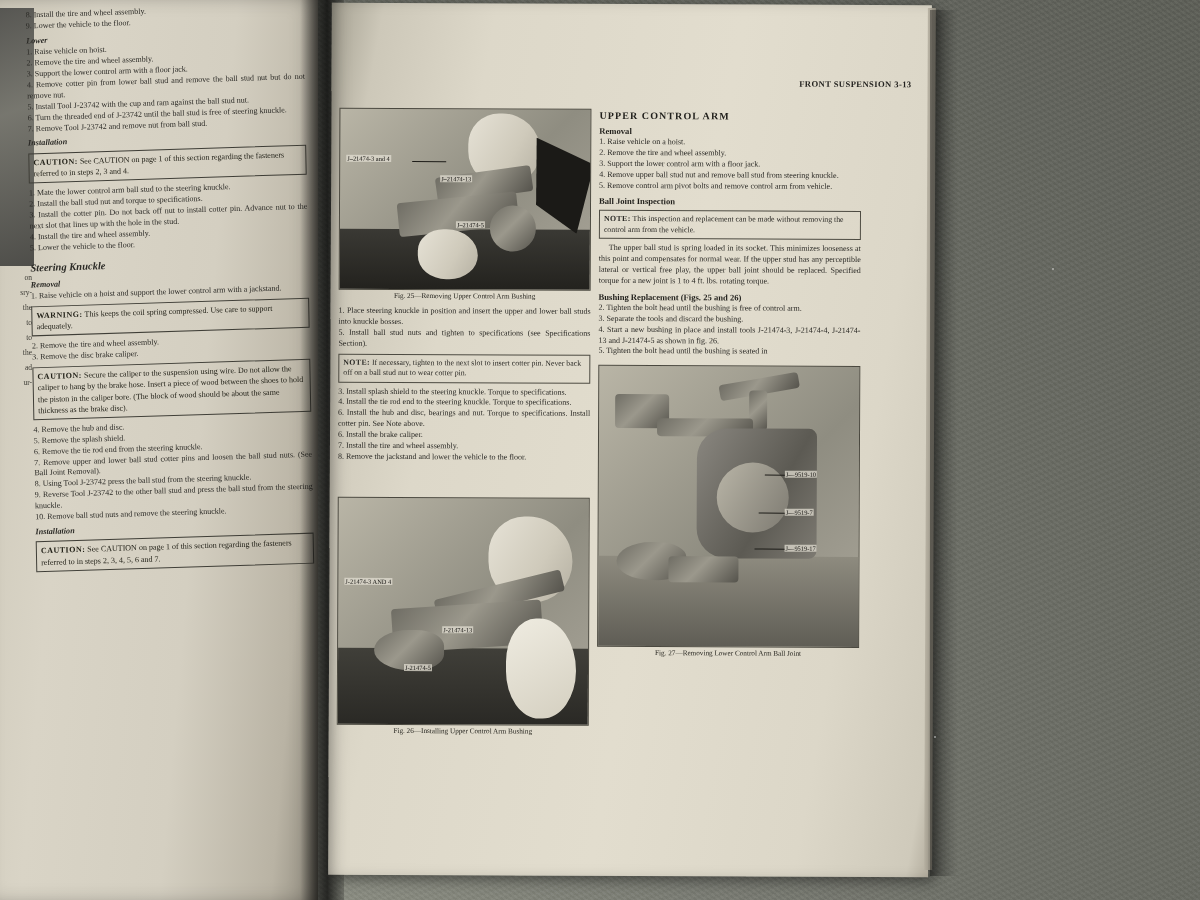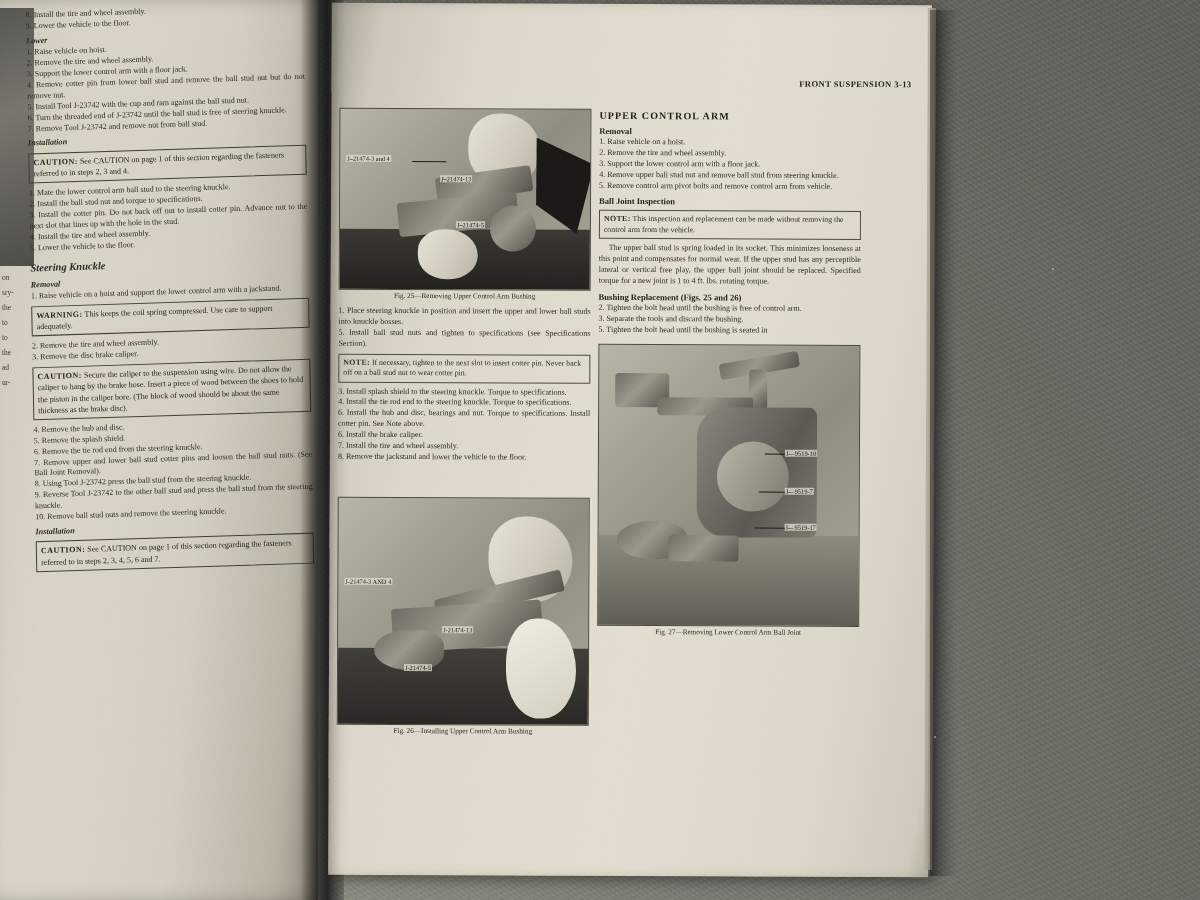--- a/index.html
+++ b/index.html
@@ -36,21 +36,21 @@
     background:linear-gradient(160deg,#4a4a47,#6d6d66 40%,#3f3f3c 100%);
     opacity:.9;
   }
   .page-left .content {
     position:absolute; left:34px; top:6px; right:6px; bottom:4px;
     font-size:8.2px; line-height:1.42; color:#2b2a26;
     transform:rotate(-1.1deg) skewY(-0.7deg);
   }
   .page-left .marginnums {
     position:absolute; left:2px; top:270px; width:30px;
-    font-size:7.5px; line-height:2.0; color:#3a3933; text-align:left;
+    font-size:7.5px; line-height:2.0; color:#3a3933; text-align:right;
   }
 
   
   .gutter {
     position:absolute; left:300px; top:0; width:44px; height:900px;
     background:linear-gradient(90deg, rgba(0,0,0,.0) 0%, rgba(0,0,0,.55) 40%, rgba(0,0,0,.72) 62%, rgba(0,0,0,.2) 100%);
   }
 
   
   .page-right {
@@ -275,20 +275,21 @@
         <b>NOTE:</b>
         <span>This inspection and replacement can be made without removing the control arm from the vehicle.</span>
       </div>
 
 
       <div class="txt" style="text-indent:10px;margin-top:4px;">The upper ball stud is spring loaded in its socket. This minimizes looseness at this point and compensates for normal wear. If the upper stud has any perceptible lateral or vertical free play, the upper ball joint should be replaced. Specified torque for a new joint is 1 to 4 ft. lbs. rotating torque.</div>
 
       <h4 class="sub">Bushing Replacement (Figs. 25 and 26)</h4>
       <div class="txt">2.  Tighten the bolt head until the bushing is free of control arm.</div>
       <div class="txt">3.  Separate the tools and discard the bushing.</div>
+      <div class="txt">4.  Start a new bushing in place and install tools J-21474-3, J-21474-4, J-21474-13 and J-21474-5 as shown in fig. 26.</div>
       <div class="txt">5.  Tighten the bolt head until the bushing is seated in</div>
 
       <div style="height:8px"></div>
 
       <div class="fig" style="height:280px;">
         <div class="dark" style="left:0;top:190px;width:100%;height:90px;background:linear-gradient(180deg,#8e8b7f,#5f5d55);"></div>
         <div class="metal" style="left:16px;top:28px;width:54px;height:34px;"></div>
         <div class="metal" style="left:120px;top:12px;width:80px;height:16px;transform:rotate(-10deg);"></div>
         <div class="metal" style="left:150px;top:24px;width:18px;height:40px;"></div>
         <div class="metal" style="left:58px;top:52px;width:96px;height:18px;"></div>

